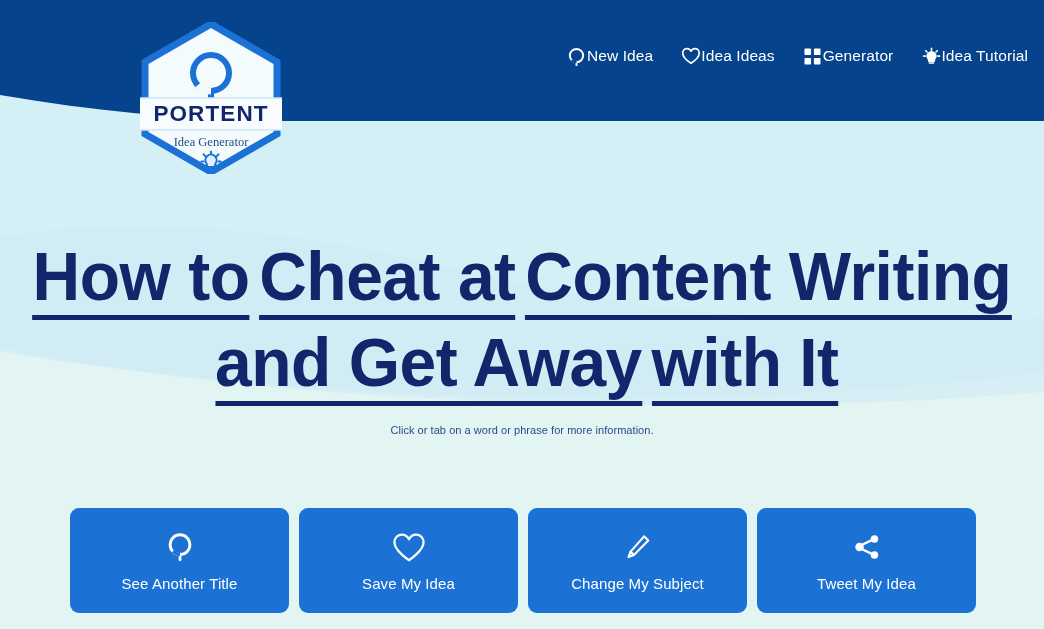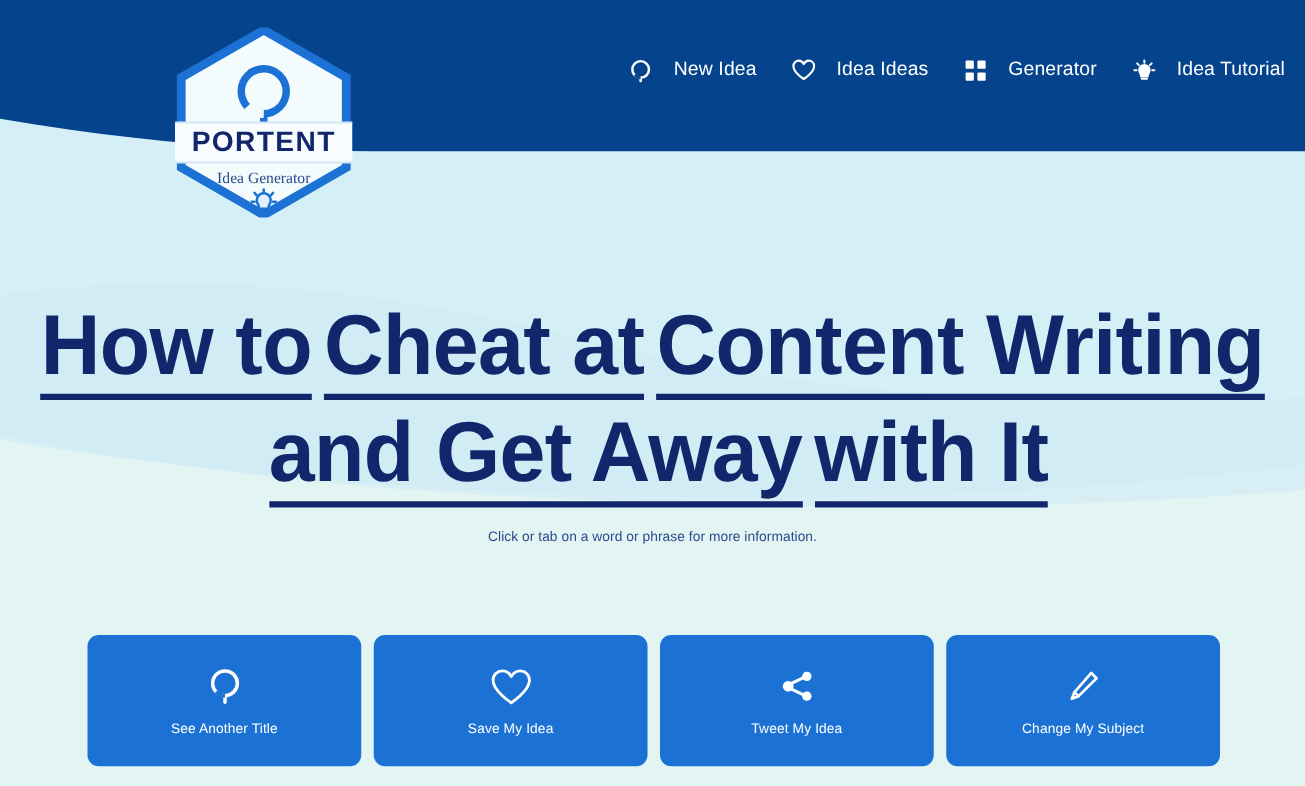--- a/index.html
+++ b/index.html
@@ -38,21 +38,21 @@
     top: 46px;
     right: 16px;
     display: flex;
     align-items: center;
     gap: 28px;
     z-index: 5;
   }
   .nav-item {
     display: flex;
     align-items: center;
-    gap: 16px;
+    gap: 0;
     color: #ffffff;
     font-size: 15.5px;
     letter-spacing: .1px;
     cursor: pointer;
     white-space: nowrap;
     line-height: 1;
   }
   .nav-item .nav-ico {
     display: inline-flex;
     align-items: center;
@@ -138,21 +138,21 @@
     padding: 0;
     font-family: "Liberation Sans", sans-serif;
   }
   .action-btn .btn-ico {
     display: flex;
     align-items: center;
     justify-content: center;
     height: 34px;
   }
   .action-btn .btn-label {
-    font-size: 11px;
+    font-size: 15px;
     letter-spacing: .1px;
     line-height: 1;
   }
 </style>
 </head>
 <body>
 
 <svg id="bg-layer" viewBox="0 0 1044 629" preserveAspectRatio="none">
   <rect x="0" y="0" width="1044" height="629" fill="#e2f5f3"></rect>
 
@@ -279,35 +279,35 @@
                  C13.6 2.8 16.6 5 18 7.7 C19.4 5 22.4 2.8 25.7 2.8
                  C29.8 2.8 33.5 6.1 33.5 10.9 C33.5 20 18 30 18 30 Z" fill="none" stroke="#ffffff" stroke-width="2.4" stroke-linejoin="round"></path>
       </svg>
     </span>
     <span class="btn-label">Save My Idea</span>
   </button>
 
   <button class="action-btn">
     <span class="btn-ico">
       <svg viewBox="0 0 30 30" width="28" height="28">
+        <g fill="none" stroke="#ffffff" stroke-width="2.3" stroke-linejoin="round" stroke-linecap="round">
+          <path d="M21.5 3.6 L26 8.1 L10.6 23.5 L4.8 25.8 L7.1 20 Z"></path>
+          <line x1="7.1" y1="20" x2="10.6" y2="23.5"></line>
+        </g>
+      </svg>
+    </span>
+    <span class="btn-label">Change My Subject</span>
+  </button>
+
+  <button class="action-btn">
+    <span class="btn-ico">
+      <svg viewBox="0 0 30 30" width="28" height="28">
         <circle cx="23" cy="6.5" r="4" fill="#ffffff"></circle>
         <circle cx="23" cy="23.5" r="4" fill="#ffffff"></circle>
         <circle cx="7" cy="15" r="4.6" fill="#ffffff"></circle>
         <line x1="9.8" y1="12.6" x2="20.2" y2="7.6" stroke="#ffffff" stroke-width="2.6" stroke-linecap="round"></line>
         <line x1="9.8" y1="17.4" x2="20.2" y2="22.4" stroke="#ffffff" stroke-width="2.6" stroke-linecap="round"></line>
       </svg>
     </span>
     <span class="btn-label">Tweet My Idea</span>
   </button>
 
-  <button class="action-btn">
-    <span class="btn-ico">
-      <svg viewBox="0 0 30 30" width="28" height="28">
-        <g fill="none" stroke="#ffffff" stroke-width="2.3" stroke-linejoin="round" stroke-linecap="round">
-          <path d="M21.5 3.6 L26 8.1 L10.6 23.5 L4.8 25.8 L7.1 20 Z"></path>
-          <line x1="7.1" y1="20" x2="10.6" y2="23.5"></line>
-        </g>
-      </svg>
-    </span>
-    <span class="btn-label">Change My Subject</span>
-  </button>
-
 </div>
 
 </body></html>

